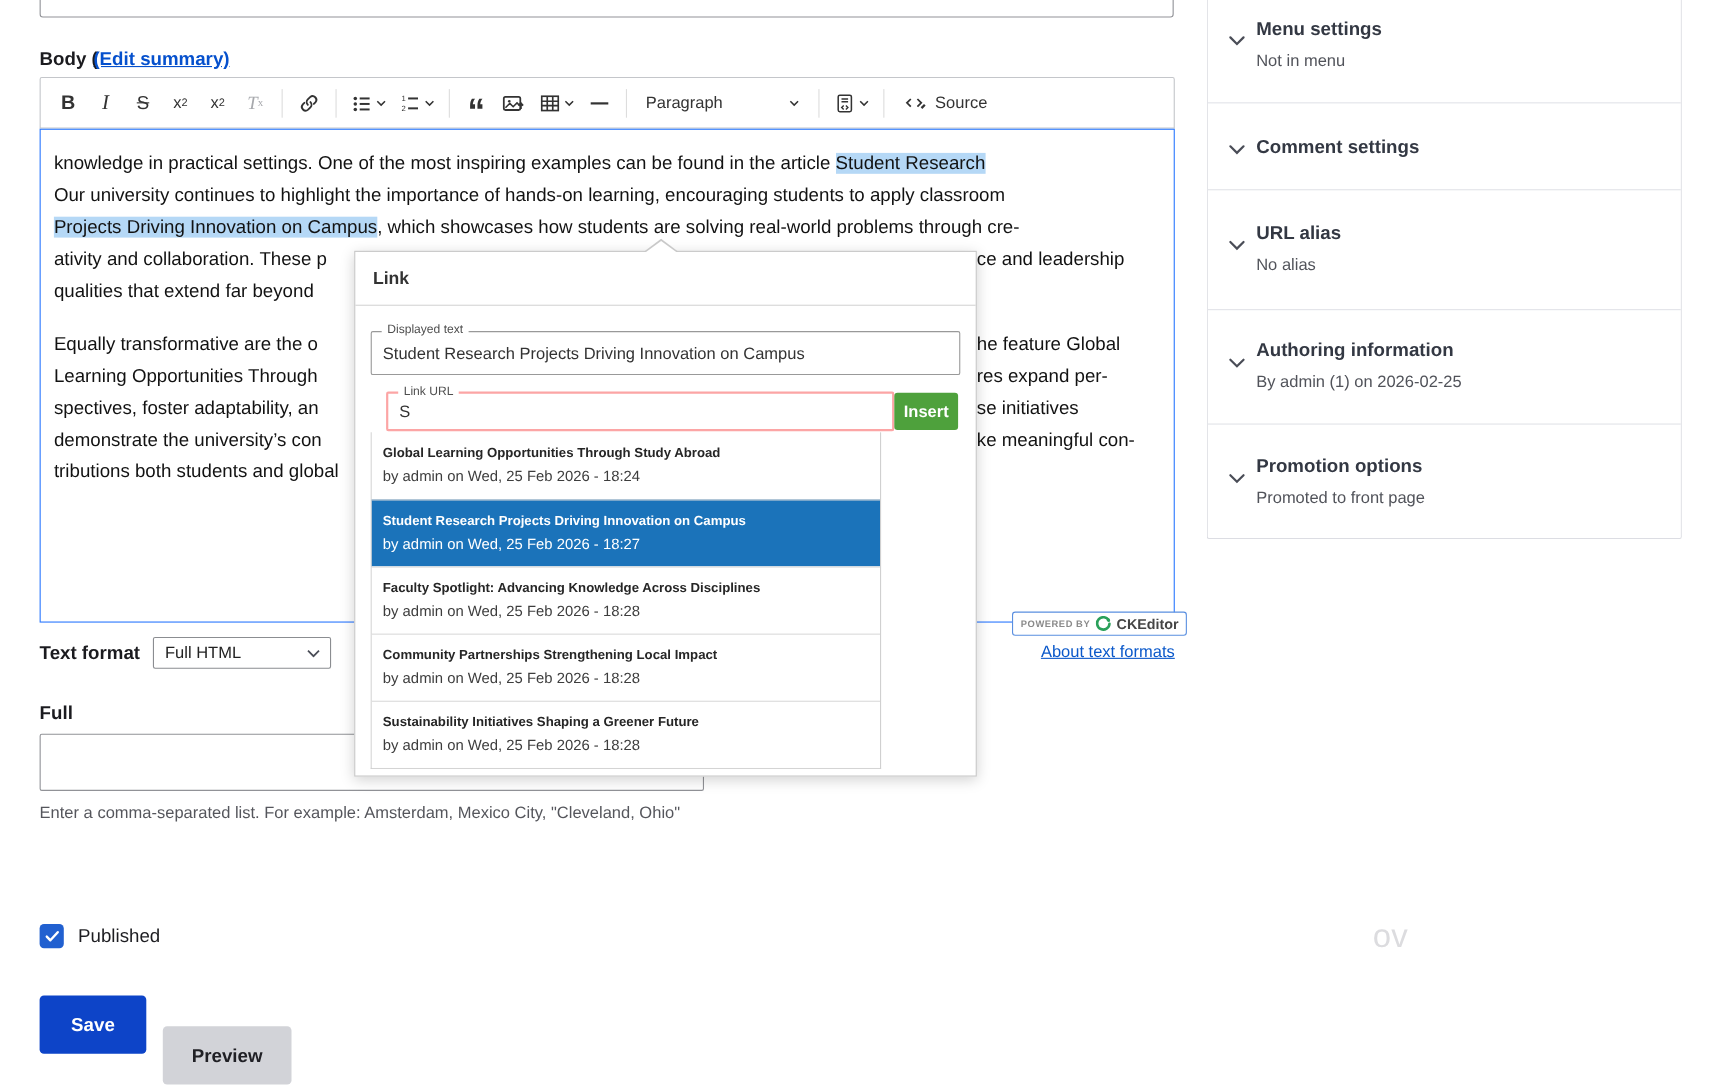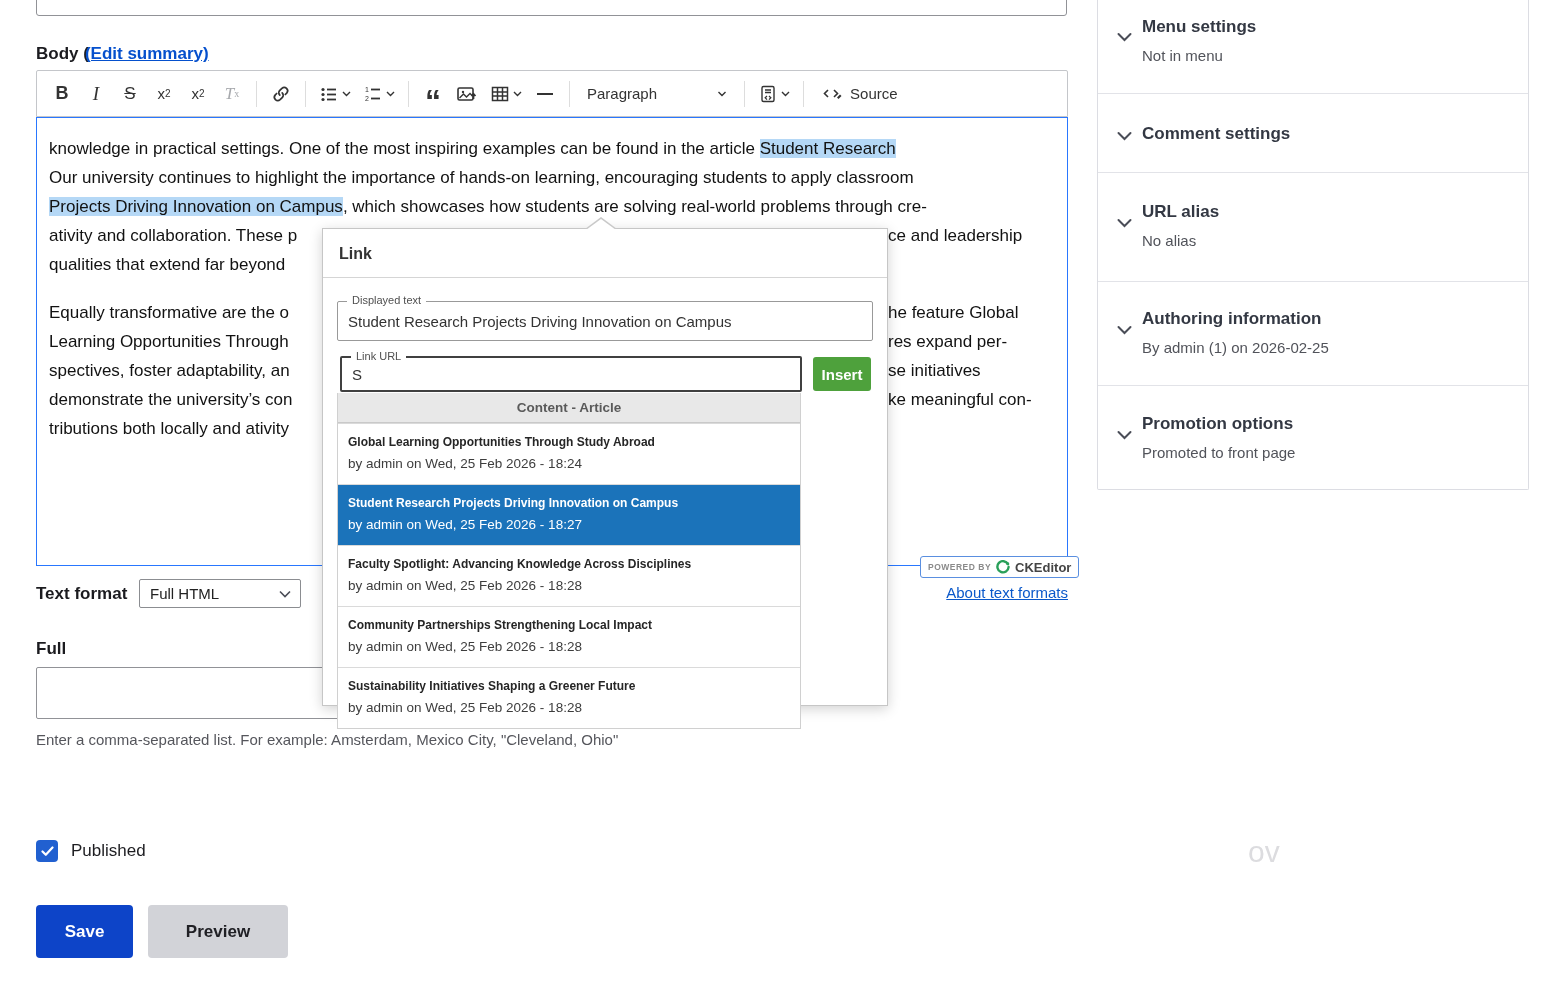--- a/index.html
+++ b/index.html
@@ -53,21 +53,21 @@
   .link-dialog .caret:after { content:""; position:absolute; left:-15px; top:2px; width:0; height:0;
     border-left:15px solid transparent; border-right:15px solid transparent; border-bottom:11px solid #fff; }
   .ld-title { padding:16px 16px 14px 16px; font-size:16px; font-weight:bold; color:#333;
     border-bottom:1px solid #d5d5d5; }
   .ld-field { position:absolute; border:1px solid #999; border-radius:2px; background:#fff; }
   .ld-field .fld-label { position:absolute; top:-8px; left:9px; background:#fff; padding:0 5px;
     font-size:11px; color:#4f4f4f; }
   .ld-field input { width:100%; height:100%; border:none; outline:none; background:transparent;
     font-family:"Liberation Sans", sans-serif; font-size:15px; color:#333; padding:0 10px; }
   .ld-displayed { left:14px; top:72px; width:536px; height:40px; }
-  .ld-url { left:17px; top:127px; width:462px; height:36px; border:2px solid #404040; }
+  .ld-url { left:28px; top:127px; width:462px; height:36px; border:2px solid #fca5a5; }
   .ld-insert { position:absolute; left:490px; top:128px; width:58px; height:34px; background:#4ea13c;
     color:#fff; font-weight:bold; font-size:15px; border:none; border-radius:3px; cursor:pointer;
     font-family:"Liberation Sans", sans-serif; }
   .ld-results { position:absolute; left:14px; top:164px; width:464px; background:#fff;
     border:1px solid #d0d0d0; border-top:none; }
   .ld-group-header { height:30px; background:#e8e8e8; border-bottom:1px solid #c9c9c9;
     display:flex; align-items:center; justify-content:center; font-size:13.5px; font-weight:bold; color:#5a5a5a; }
   .ld-item { height:61px; padding:11px 10px 0 10px; cursor:pointer; border-top:1px solid #dadada; background:#fff; }
   .ld-item:first-of-type { border-top:none; }
   .ld-item .it-title { font-size:12px; font-weight:bold; color:#262626; white-space:nowrap; }
@@ -100,21 +100,21 @@
   .tags-desc { position:absolute; left:36px; top:731px; font-size:15px; color:#55565c; z-index:5; }
 
   
   .published { position:absolute; left:36px; top:840px; display:flex; align-items:center; gap:13px; }
   .checkbox { width:22px; height:22px; background:#2160d0; border-radius:4px; display:flex;
     align-items:center; justify-content:center; cursor:pointer; }
   .published .lbl { font-size:17px; color:#1d1d21; }
   .btn { position:absolute; top:905px; height:53px; border:none; border-radius:4px; font-size:17px;
     font-weight:bold; cursor:pointer; font-family:"Liberation Sans", sans-serif; }
   .btn-save { left:36px; width:97px; background:#0d44c8; color:#fff; }
-  .btn-preview { left:148px; width:140px; background:#d2d3d8; color:#202025; }
+  .btn-preview { left:148px; width:117px; background:#d2d3d8; color:#202025;margin-top:28px; }
 
   .ghost { position:absolute; left:1248px; top:835px; font-size:30px; color:#dcdcdf; }
 
   
   .sidebar { position:absolute; left:1097px; top:0; width:432px; height:490px; background:#fff;
     border:1px solid #dcdde3; border-top:none; border-radius:0 0 2px 2px; }
   .sb-section { position:absolute; left:0; width:100%; cursor:pointer; }
   .sb-section + .sb-divider { position:absolute; left:0; width:100%; height:1px; background:#e2e3e8; }
   .sb-chevron { position:absolute; left:18px; width:17px; height:17px; }
   .sb-title { position:absolute; left:44px; font-size:17px; font-weight:bold; color:#333843; }
@@ -253,42 +253,41 @@
         <div class="ed-line"><span>Our university continues to highlight the importance of hands-on learning, encouraging students to apply classroom</span></div>
         <div class="ed-line"><span class="hl">Projects Driving Innovation on Campus</span><span>, which showcases how students are solving real-world problems through cre-</span></div>
         <div class="ed-line"><span>ativity and collaboration. These p</span><span class="frag-right">ce and leadership</span></div>
         <div class="ed-line"><span>qualities that extend far beyond </span></div>
       </div>
       <div class="ed-p2">
         <div class="ed-line"><span>Equally transformative are the o</span><span class="frag-right">he feature Global</span></div>
         <div class="ed-line"><span>Learning Opportunities Through</span><span class="frag-right">res expand per-</span></div>
         <div class="ed-line"><span>spectives, foster adaptability, an</span><span class="frag-right">se initiatives</span></div>
         <div class="ed-line"><span>demonstrate the university’s con</span><span class="frag-right">ke meaningful con-</span></div>
-        <div class="ed-line"><span>tributions both locally and ativity</span></div>
+        <div class="ed-line"><span>tributions both students and global</span></div>
       </div>
     </div>
   </div>
 
   <div class="link-dialog">
     <div class="caret"></div>
     <div class="ld-title">Link</div>
 
     <div class="ld-field ld-displayed">
       <span class="fld-label">Displayed text</span>
       <input value="Student Research Projects Driving Innovation on Campus" style="">
     </div>
 
     <div class="ld-field ld-url">
       <span class="fld-label">Link URL</span>
       <input value="S" style="">
     </div>
     <button class="ld-insert">Insert</button>
 
     <div class="ld-results">
-      <div class="ld-group-header">Content - Article</div>
       <div class="ld-item">
         <div class="it-title">Global Learning Opportunities Through Study Abroad</div>
         <div class="it-meta">by admin on Wed, 25 Feb 2026 - 18:24</div>
       </div>
       <div class="ld-item selected">
         <div class="it-title">Student Research Projects Driving Innovation on Campus</div>
         <div class="it-meta">by admin on Wed, 25 Feb 2026 - 18:27</div>
       </div>
       <div class="ld-item">
         <div class="it-title">Faculty Spotlight: Advancing Knowledge Across Disciplines</div>

